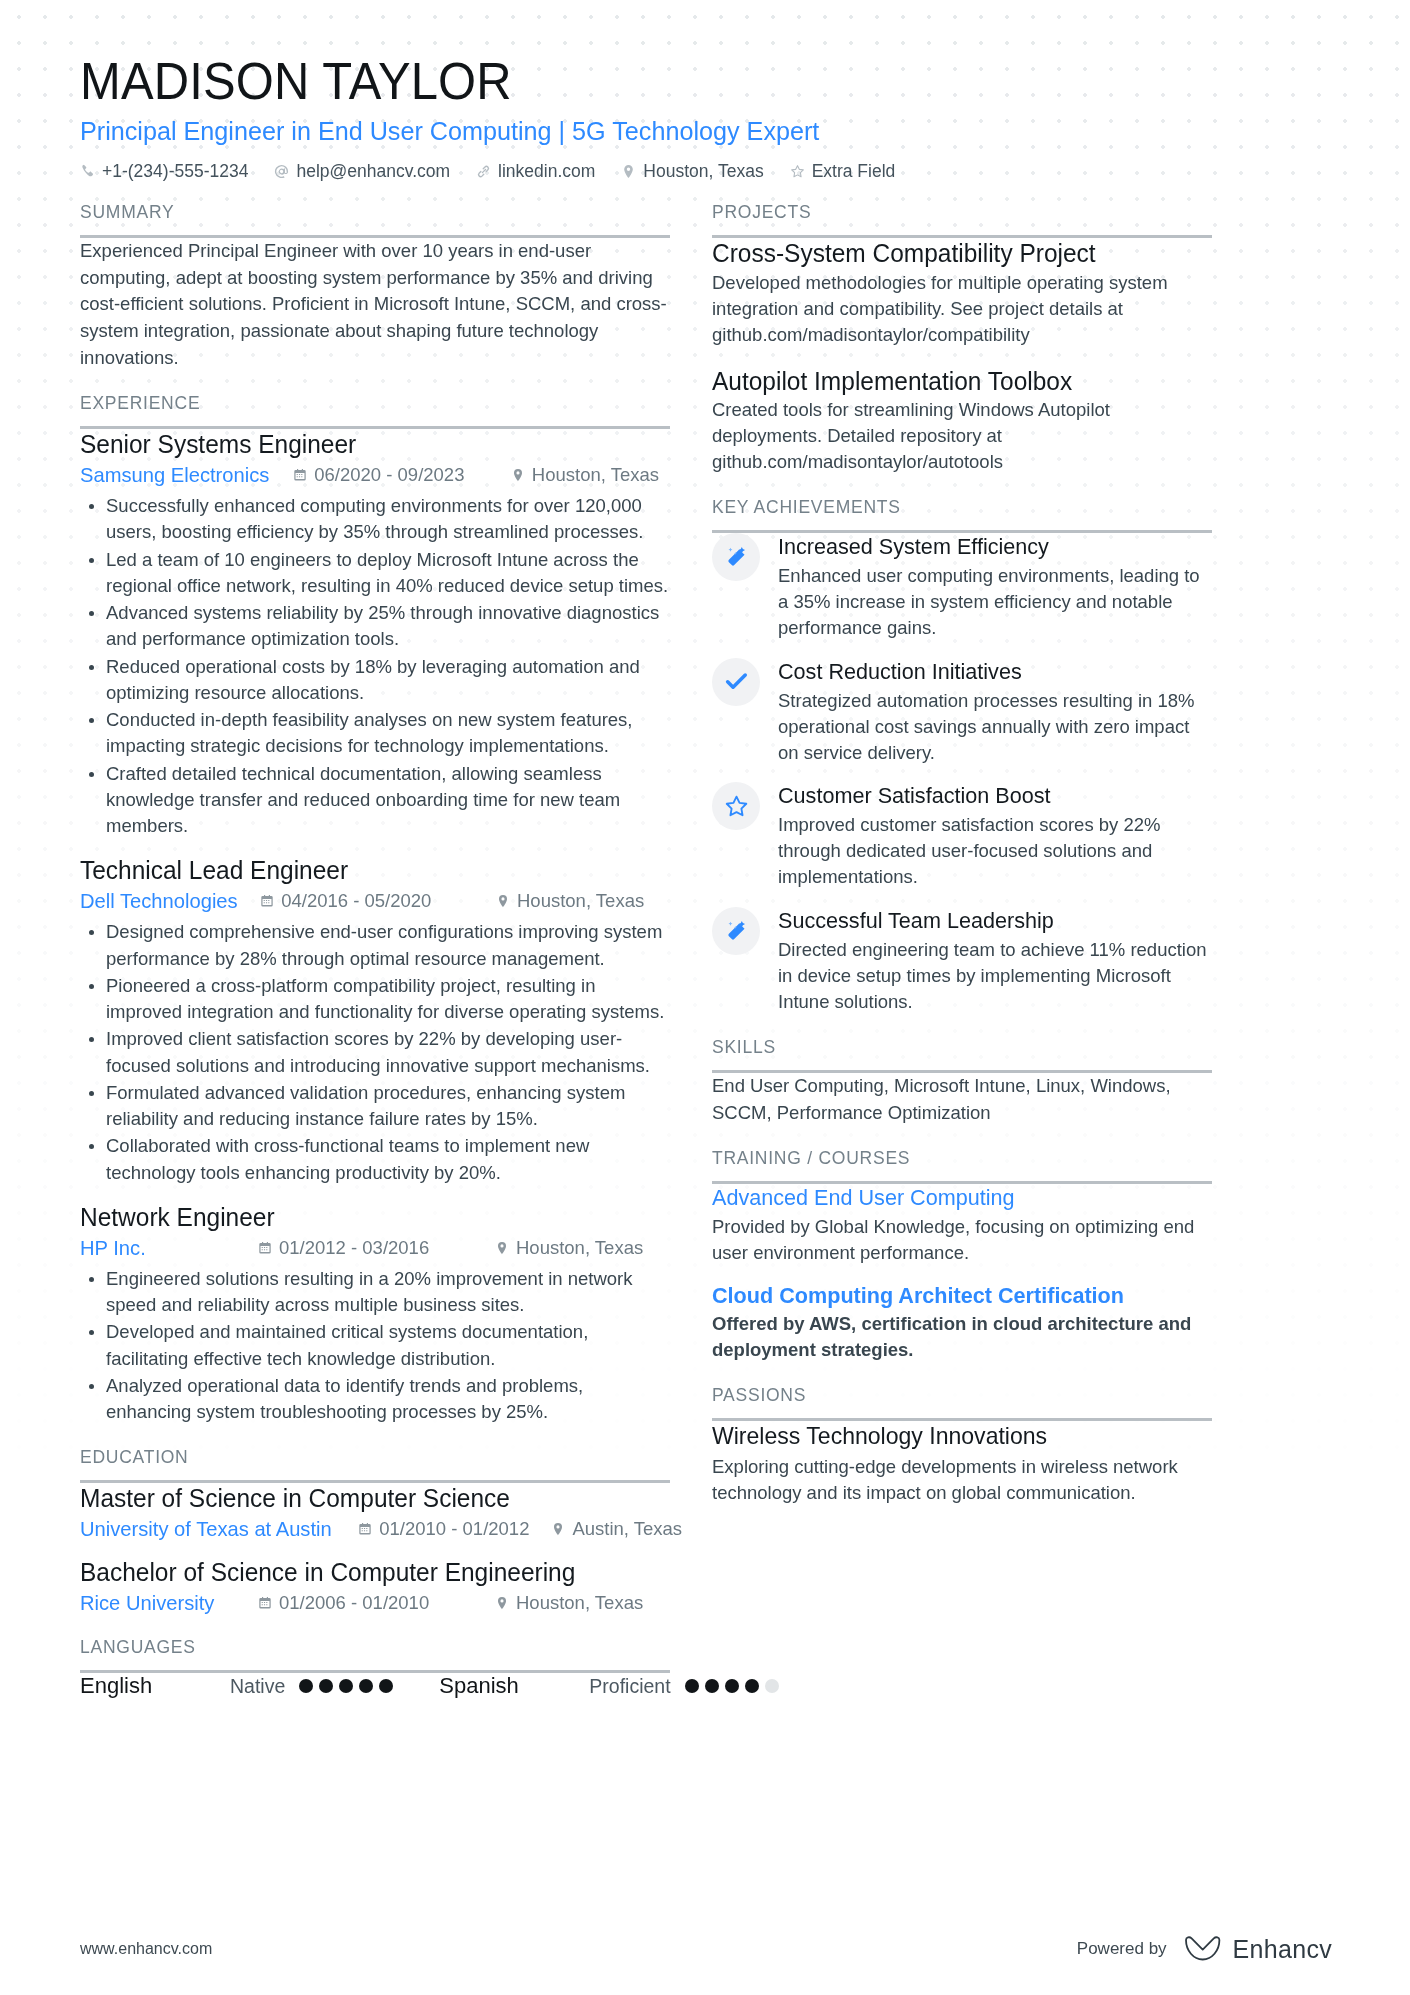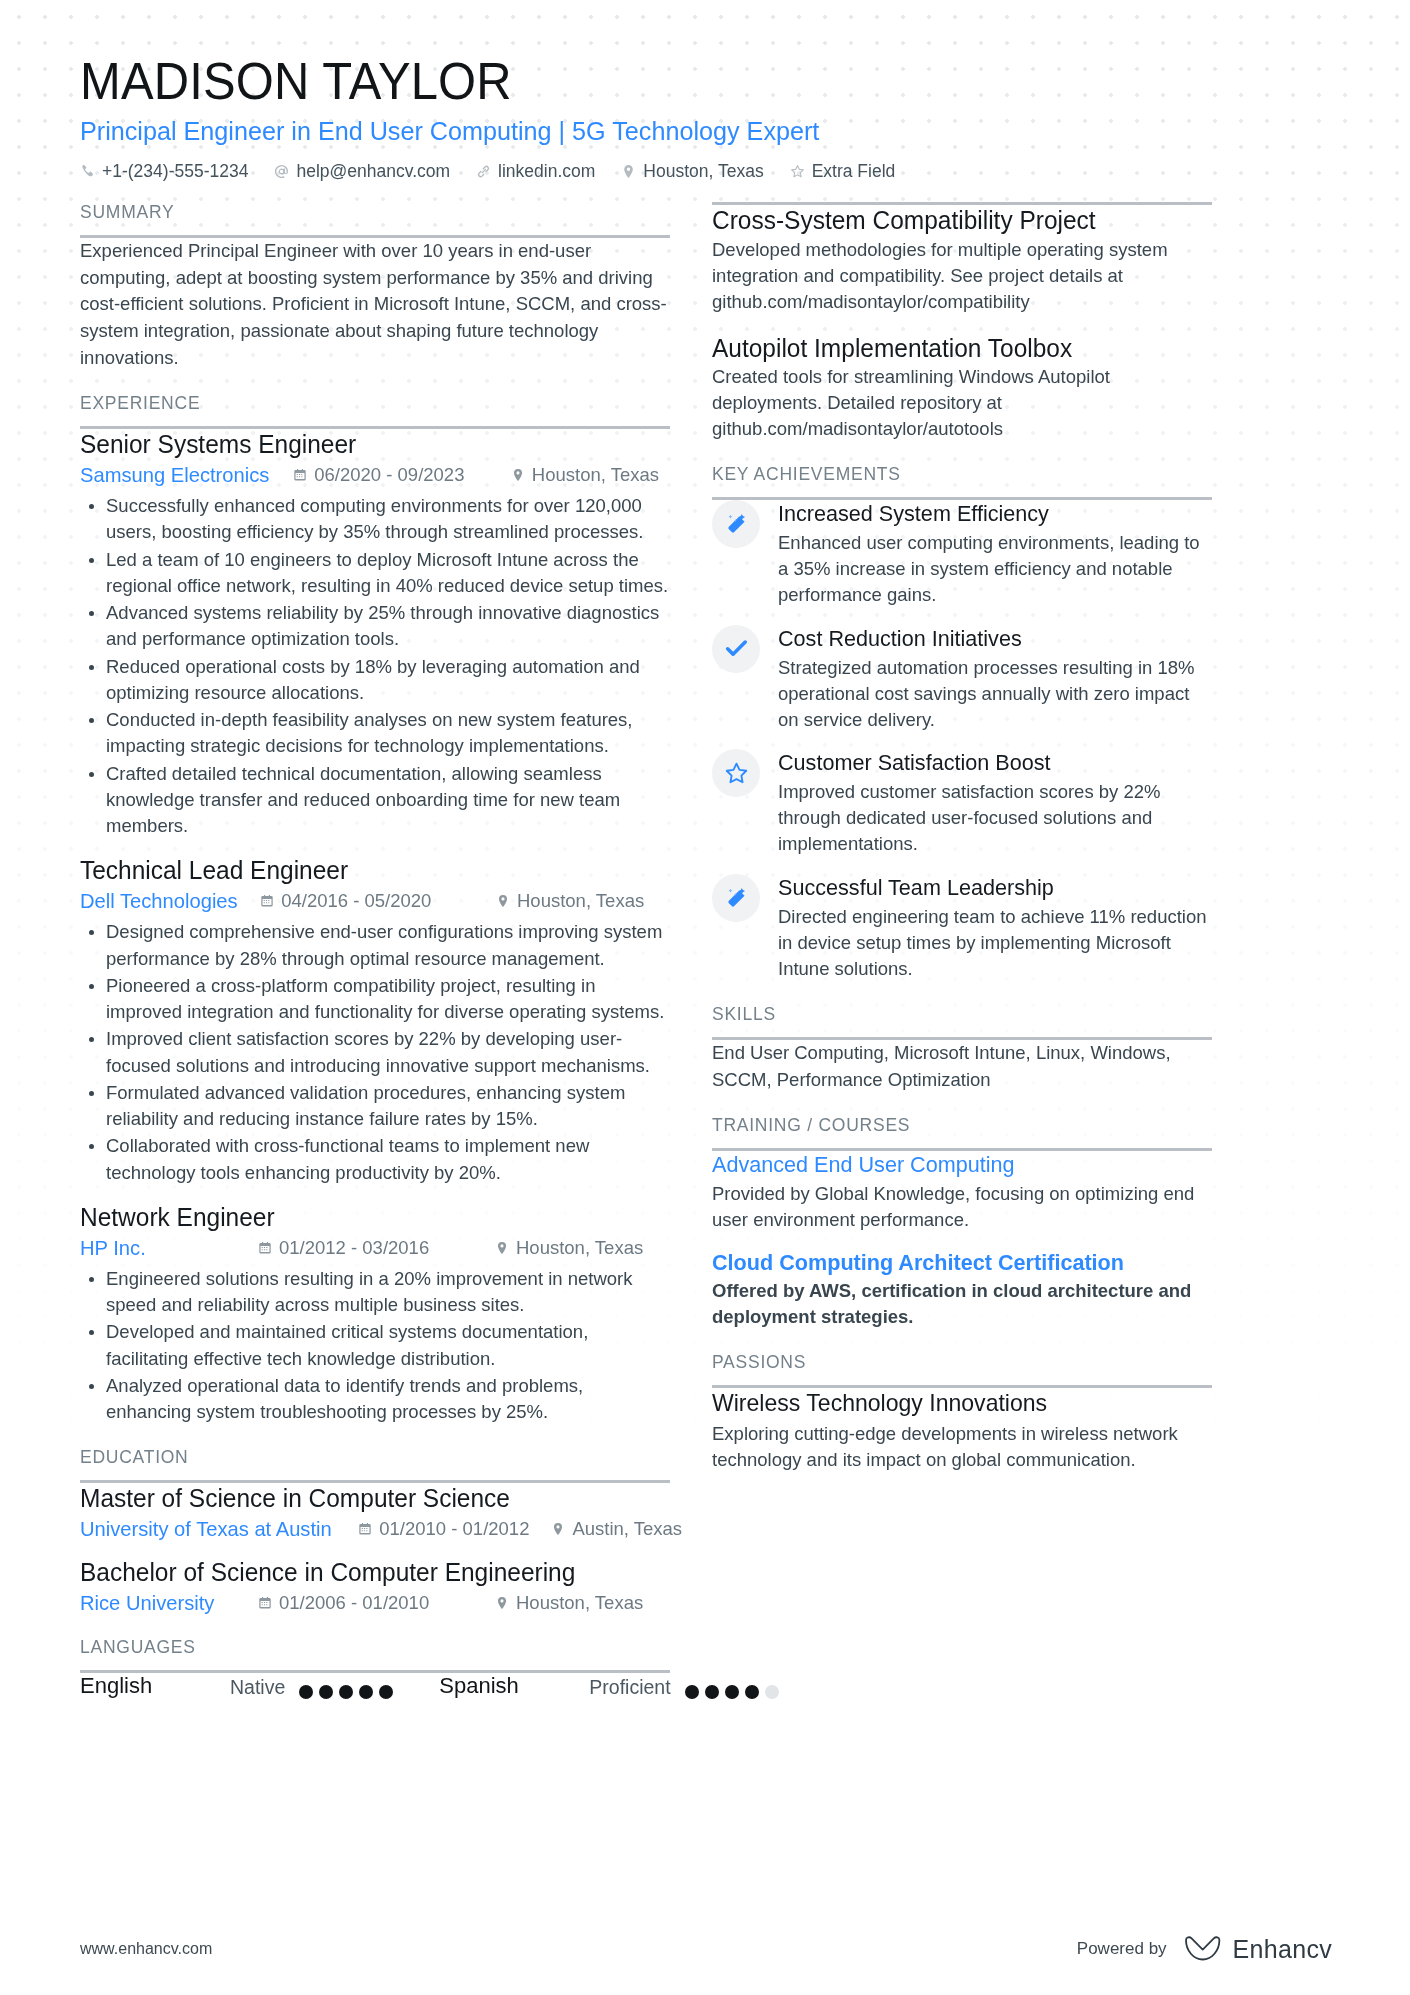--- a/index.html
+++ b/index.html
@@ -157,21 +157,21 @@
     content: "";
     position: absolute;
     left: 9px; top: 11px;
     width: 5px; height: 5px;
     border-radius: 50%;
     background: #39464f;
   }
 
   
   .langs { display: flex; align-items: center; }
-  .lang { display: flex; align-items: flex-end; }
+  .lang { display: flex; align-items: center; }
   .lang + .lang { margin-left: 46px; }
   .lang-name {
     font-family: "Liberation Sans Narrow", "Liberation Sans", sans-serif;
     font-size: 22px;
     color: #111518;
     width: 150px;
   }
   .lang-level {
     font-family: "Liberation Sans Narrow", "Liberation Sans", sans-serif;
     font-size: 19.5px;
@@ -514,20 +514,21 @@
           </div>
         </div>
 
       </div>
 
       <div class="col-gap"></div>
 
       <div class="col-right">
 
         <div class="sec">
+          <div class="sec-title">PROJECTS</div>
           <div class="sec-rule"></div>
           <div class="sec-body" id="projects-list">
               <div class="proj-block">
                 <div class="proj-title">Cross-System Compatibility Project</div>
                 <div class="proj-desc">Developed methodologies for multiple operating system integration and compatibility. See project details at github.com/madisontaylor/compatibility</div>
               </div>
               <div class="proj-block">
                 <div class="proj-title">Autopilot Implementation Toolbox</div>
                 <div class="proj-desc">Created tools for streamlining Windows Autopilot deployments. Detailed repository at github.com/madisontaylor/autotools</div>
               </div>

